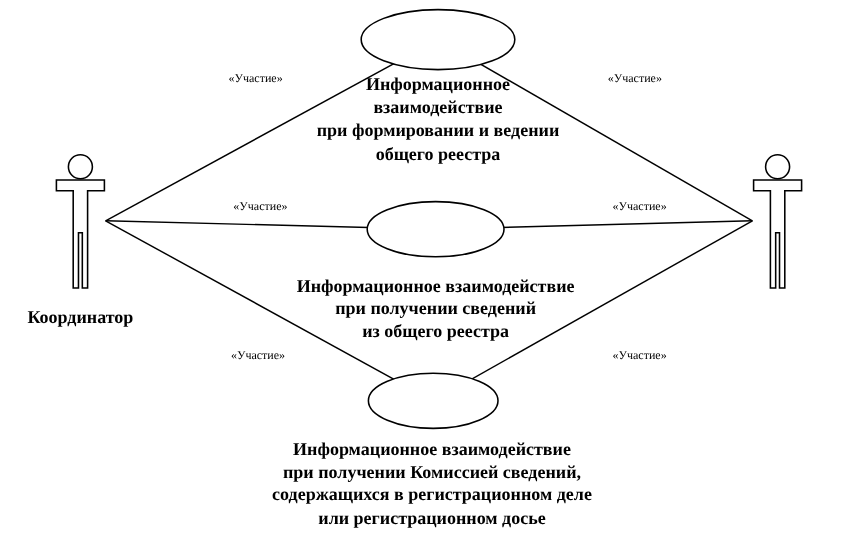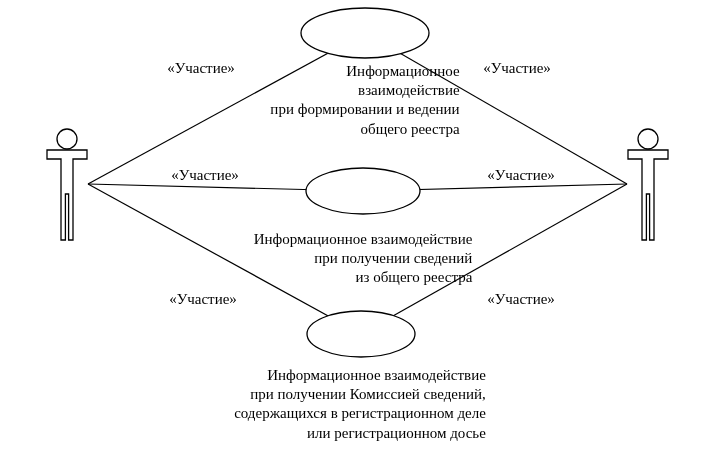--- a/index.html
+++ b/index.html
@@ -17,33 +17,35 @@
     overflow: hidden;
   }
   #diagram-svg {
     position: absolute;
     left: 0;
     top: 0;
   }
   .uc-label, .actor-label {
     position: absolute;
     transform: translateX(-50%);
-    text-align: right;
+    text-align: center;
     white-space: pre-line;
     font-size: 15px;
     line-height: 1.28;
+    font-weight: bold;
   }
   .edge-label {
     position: absolute;
     transform: translateX(-50%);
-    font-size: 15px;
+    font-size: 10px;
     line-height: 1.1;
     white-space: nowrap;
     background: #ffffff;
     padding: 0 2px;
+    margin-left: 12px;
   }
 </style>
 </head>
 <body>
 
 <div id="canvas">
 
   <svg id="diagram-svg" width="705" height="458" viewBox="0 0 705 458">
 
     <g stroke="#000000" stroke-width="1.2" fill="none">
@@ -65,20 +67,21 @@
       <circle cx="0" cy="11" r="10"></circle>
       <path d="M -20 22 H 20 V 31 H 6 V 112 H 1.6 V 66 H -1.6 V 112 H -6 V 31 H -20 Z"></path>
     </g>
 
     <g transform="translate(648,128)" stroke="#000000" stroke-width="1.3" fill="#ffffff">
       <circle cx="0" cy="11" r="10"></circle>
       <path d="M -20 22 H 20 V 31 H 6 V 112 H 1.6 V 66 H -1.6 V 112 H -6 V 31 H -20 Z"></path>
     </g>
   </svg>
 
+  <div class="actor-label" style="left:67px;  top:256px;">Координатор</div>
 
   <div class="uc-label" style="left:365px; top:62px;">Информационное
 взаимодействие
 при формировании и ведении
 общего реестра</div>
   <div class="uc-label" style="left:363px; top:230px;">Информационное взаимодействие
 при получении сведений
 из общего реестра</div>
   <div class="uc-label" style="left:360px; top:366px;">Информационное взаимодействие
 при получении Комиссией сведений,

